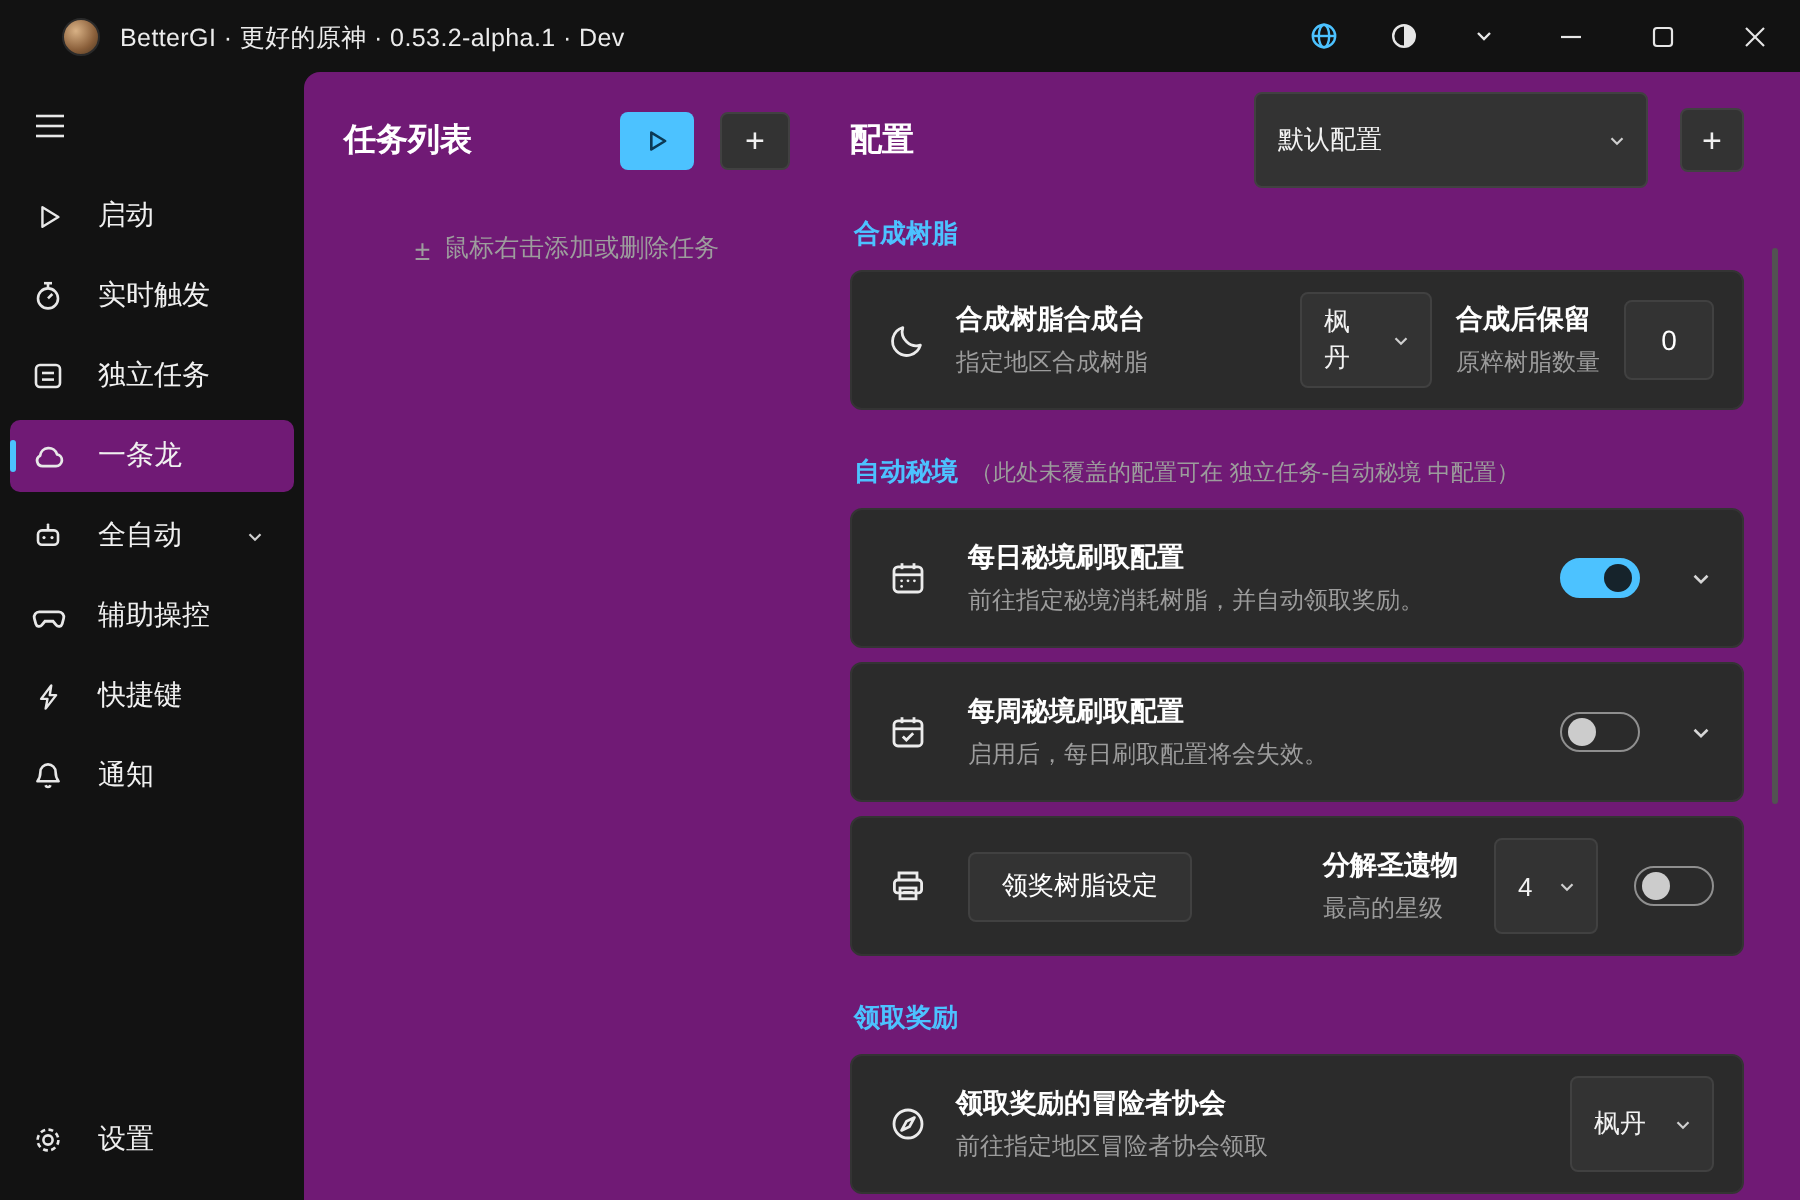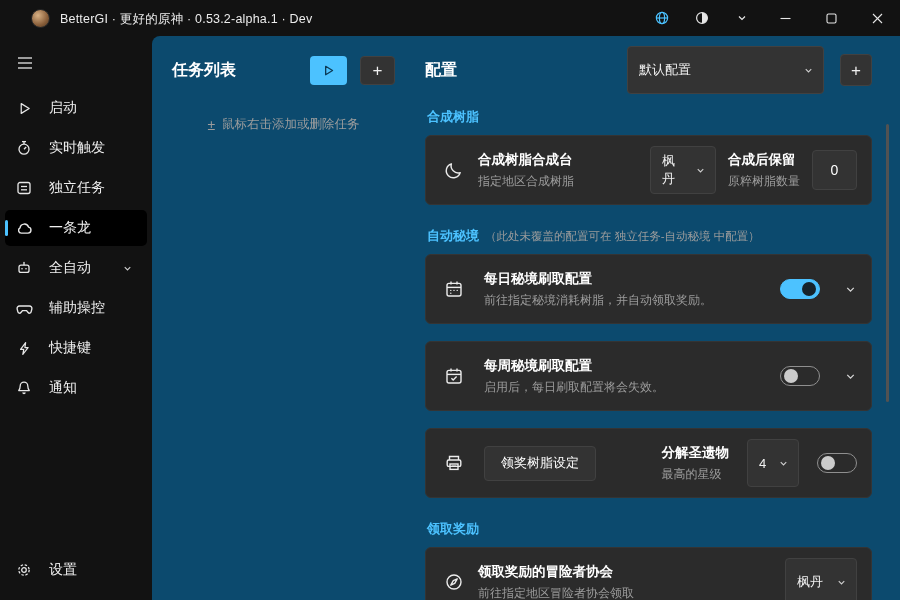--- a/index.html
+++ b/index.html
@@ -26,31 +26,31 @@
 
   
   .main { flex:1; display:flex; min-height:0; background:#121212; }
 
   
   .sidebar { width:152px; flex-shrink:0; display:flex; flex-direction:column; padding-bottom:10px; }
   .hamburger { margin:10px 0 8px 5px; width:40px; height:34px; border:none; background:none;
     color:#e8e8e8; display:flex; align-items:center; justify-content:center; border-radius:5px; }
   .nav-item { position:relative; height:36px; margin:2px 5px; border-radius:5px;
     display:flex; align-items:center; gap:16px; padding:0 10px; color:#f0f0f0; font-size:14px; }
-  .nav-item.selected { background:#000000; }
+  .nav-item.selected { background:#701a75; }
   .nav-item.selected::before { content:""; position:absolute; left:0; top:50%;
     transform:translateY(-50%); width:3px; height:16px; border-radius:2px; background:#4cc2ff; }
   .nav-icon { width:18px; height:18px; display:flex; align-items:center; justify-content:center;
     color:#e8e8e8; flex-shrink:0; }
   .nav-label { white-space:nowrap; }
   .nav-chevron { margin-left:auto; margin-right:4px; color:#cfcfcf; display:flex; }
   .nav-spacer { flex:1; }
 
   
-  .content { flex:1; background:#0c4a6e; border-top-left-radius:8px; display:flex; min-width:0; }
+  .content { flex:1; background:#701a75; border-top-left-radius:8px; display:flex; min-width:0; }
 
   .panel-header { display:flex; align-items:center; height:32px; }
   .panel-header h2 { font-size:16px; font-weight:700; color:#ffffff; }
 
   
   .tasks-panel { width:265px; flex-shrink:0; padding:18px 22px 0 20px; }
   .tasks-panel .panel-header { justify-content:space-between; }
   .hdr-buttons { display:flex; gap:13px; }
   .play-btn { width:37px; height:29px; background:#4cc2ff; border:none; border-radius:4px;
     display:flex; align-items:center; justify-content:center; color:#0c3а55; color:#0c3a55; }
@@ -74,21 +74,21 @@
   .dd-region { width:66px; }
   .dd-star { width:52px; }
   .dd-region2 { width:72px; }
 
   .section-label { margin:22px 0 9px 2px; color:#4cc2ff; font-size:13px; font-weight:700;
     display:flex; align-items:baseline; }
   .section-label:first-of-type { margin-top:24px; }
   .section-note { margin-left:6px; color:#9c9c9c; font-size:11.5px; font-weight:400; }
 
   .card { background:#2b2b2b; border:1px solid #343434; border-radius:6px; min-height:66px;
-    margin-bottom:17px; display:flex; align-items:center; gap:12px; padding:10px 14px 10px 16px; }
+    margin-bottom:7px; display:flex; align-items:center; gap:12px; padding:10px 14px 10px 16px; }
   .card.expander { min-height:70px;gap:18px; }
   .card-icon { width:24px; flex-shrink:0; color:#ececec; display:flex; align-items:center; justify-content:center; }
   .card-text { display:flex; flex-direction:column; gap:4px; min-width:0; }
   .card-title { font-size:13.5px; font-weight:700; color:#ffffff; white-space:nowrap; }
   .card-sub { font-size:12px; color:#9c9c9c; white-space:nowrap; }
   .spacer { flex:1; }
 
   .num-box { width:45px; height:40px; background:#333333; border:1px solid #414141; border-radius:4px;
     display:flex; align-items:center; justify-content:center; font-size:14px; color:#fff; }
 

